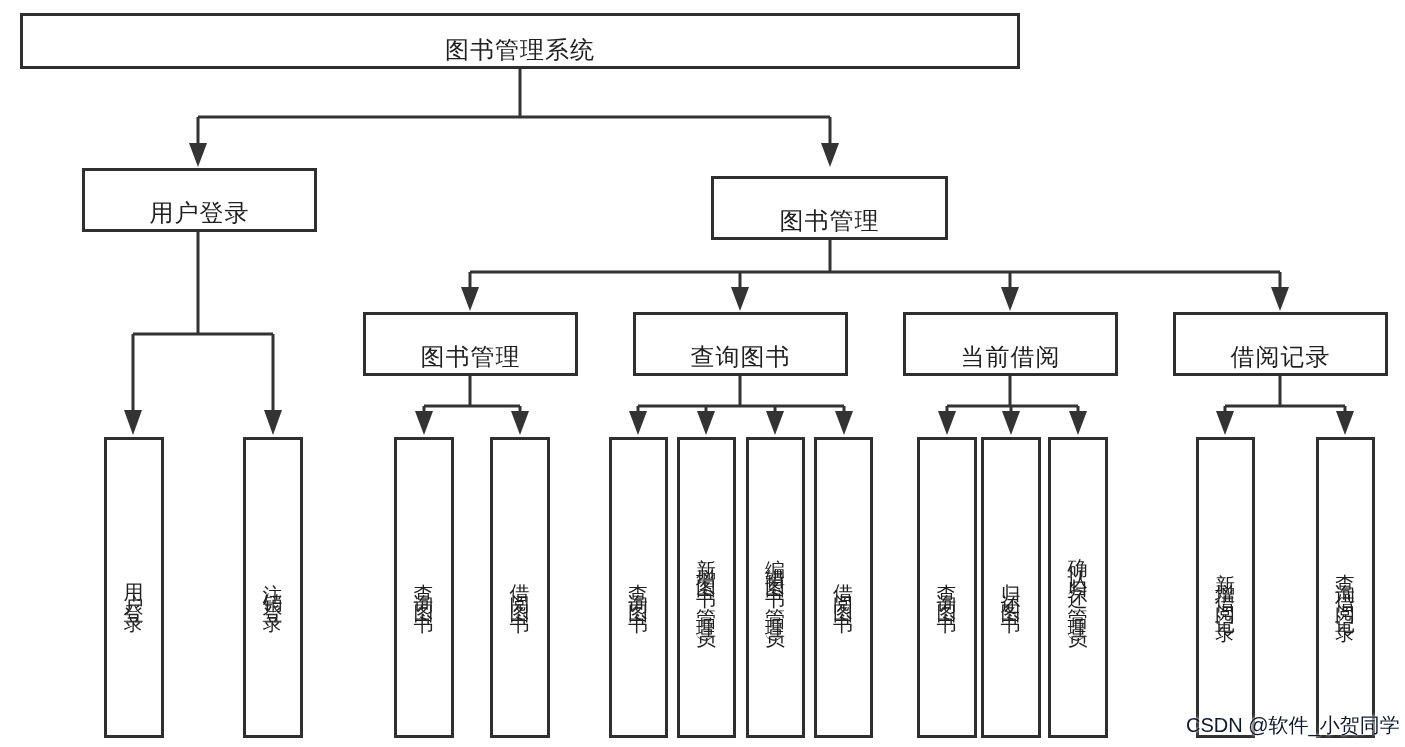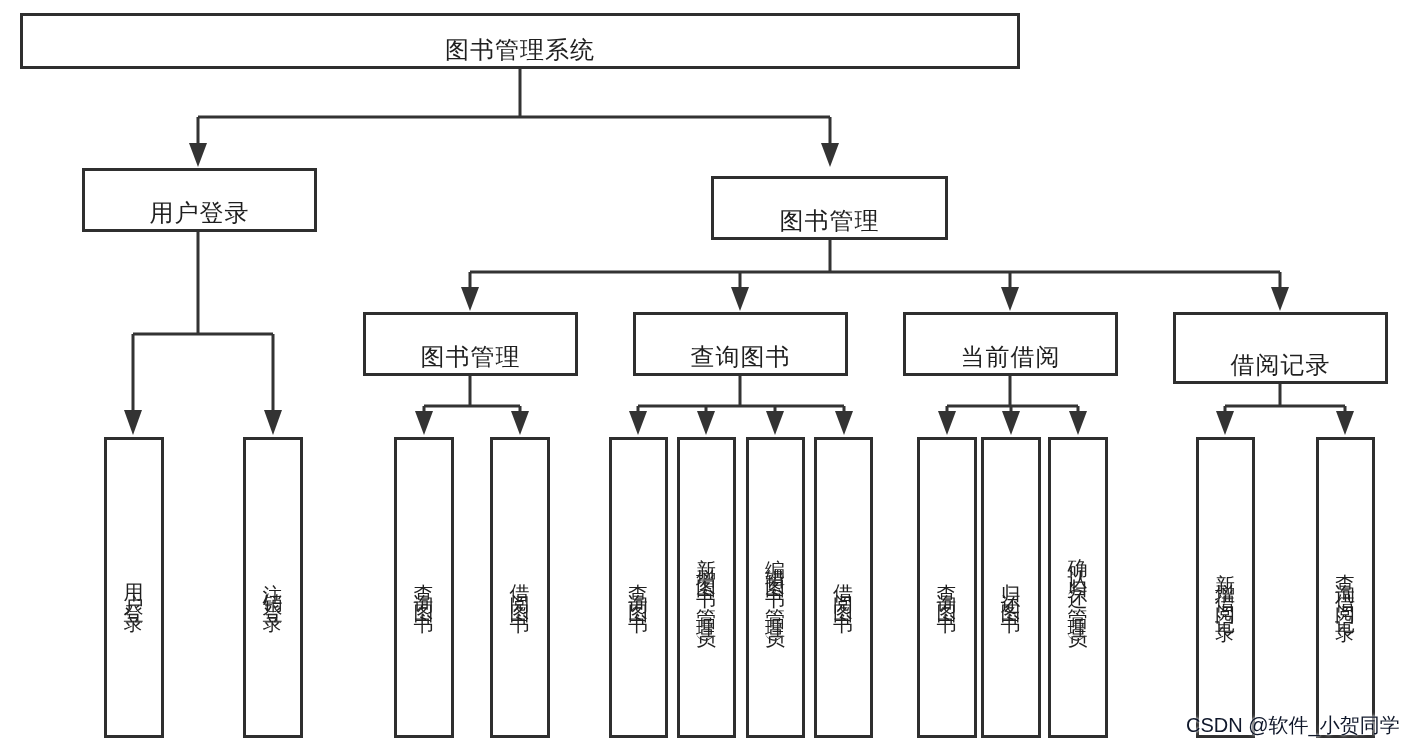--- a/index.html
+++ b/index.html
@@ -129,21 +129,21 @@
 
   <div class="box" style="left:363px; top:312px; width:215px; height:64px;">
     <span>图书管理</span>
   </div>
   <div class="box" style="left:633px; top:312px; width:215px; height:64px;">
     <span>查询图书</span>
   </div>
   <div class="box" style="left:903px; top:312px; width:215px; height:64px;">
     <span>当前借阅</span>
   </div>
-  <div class="box" style="left:1173px; top:312px; width:215px; height:72px;">
+  <div class="box" style="left:1173px; top:312px; width:215px; height:64px;">
     <span>借阅记录</span>
   </div>
 
   <div class="leaf" style="left:104px; width:60px;">
     <span>用户登录</span>
   </div>
   <div class="leaf" style="left:243px; width:60px;">
     <span>注销登录</span>
   </div>
 

